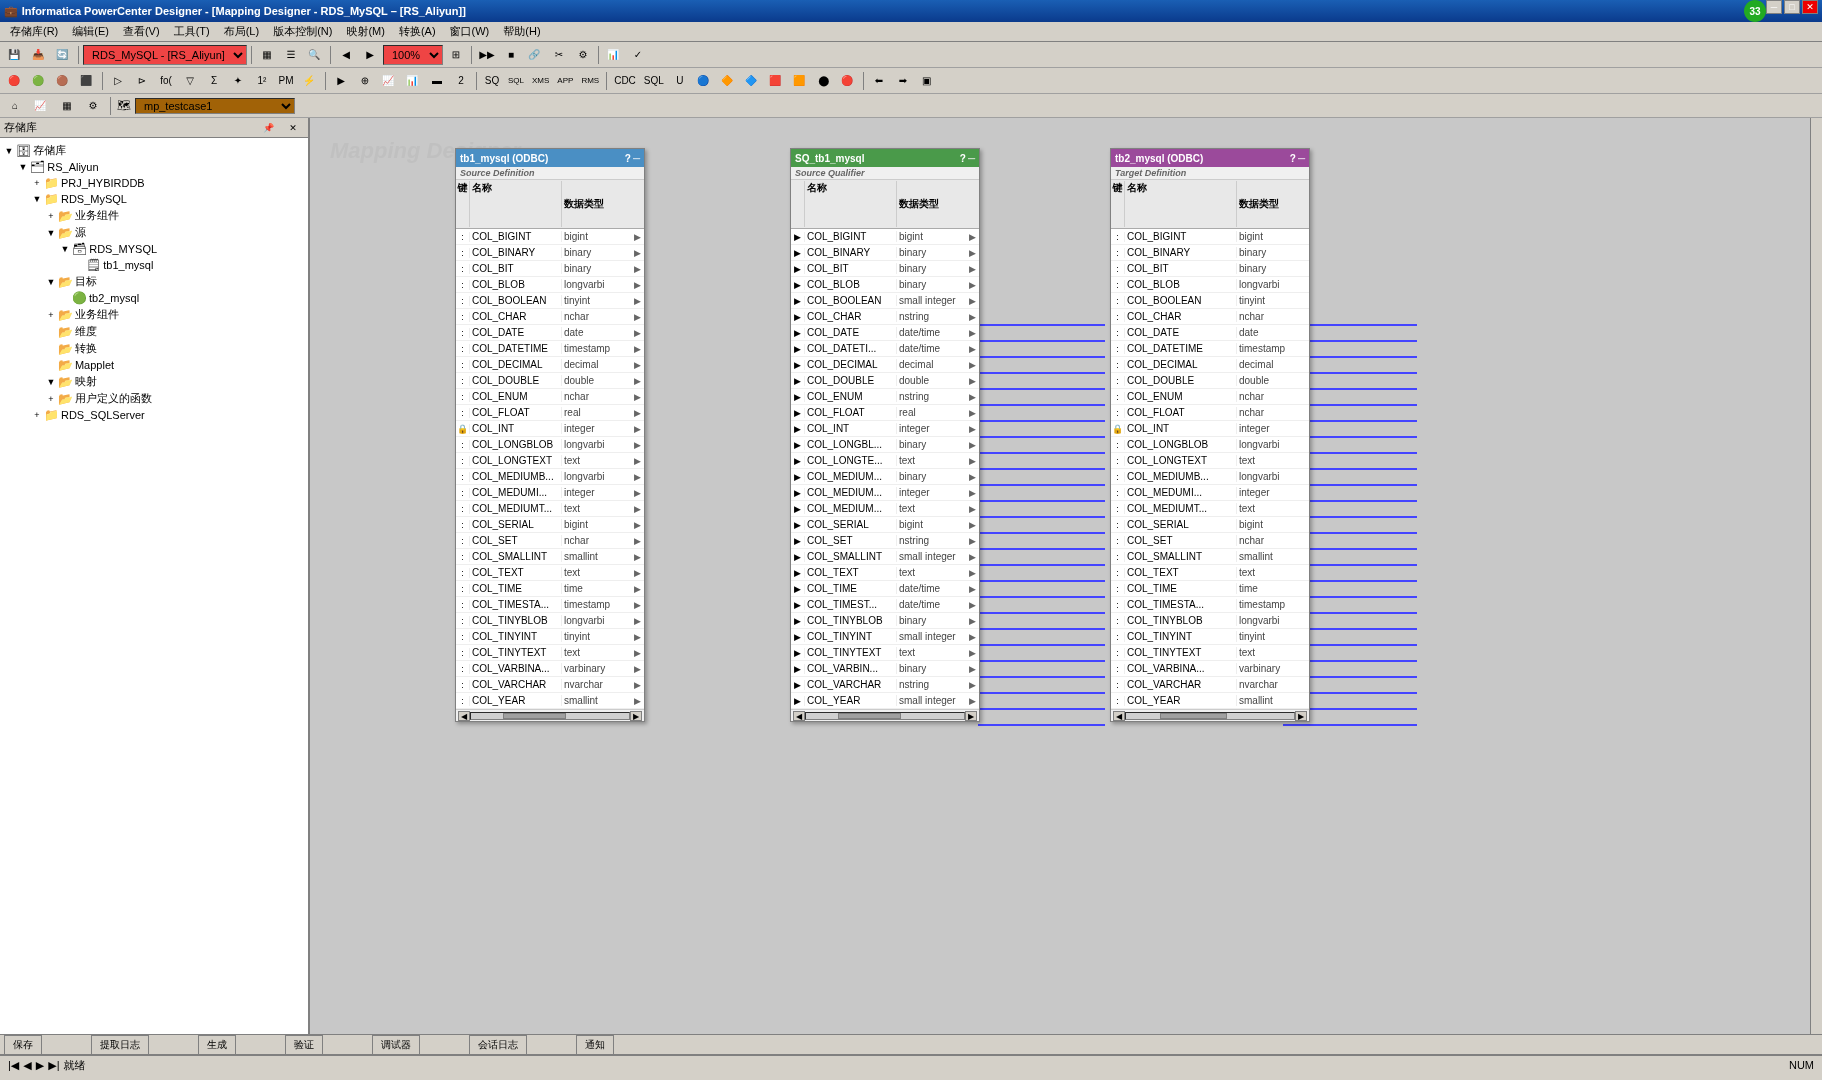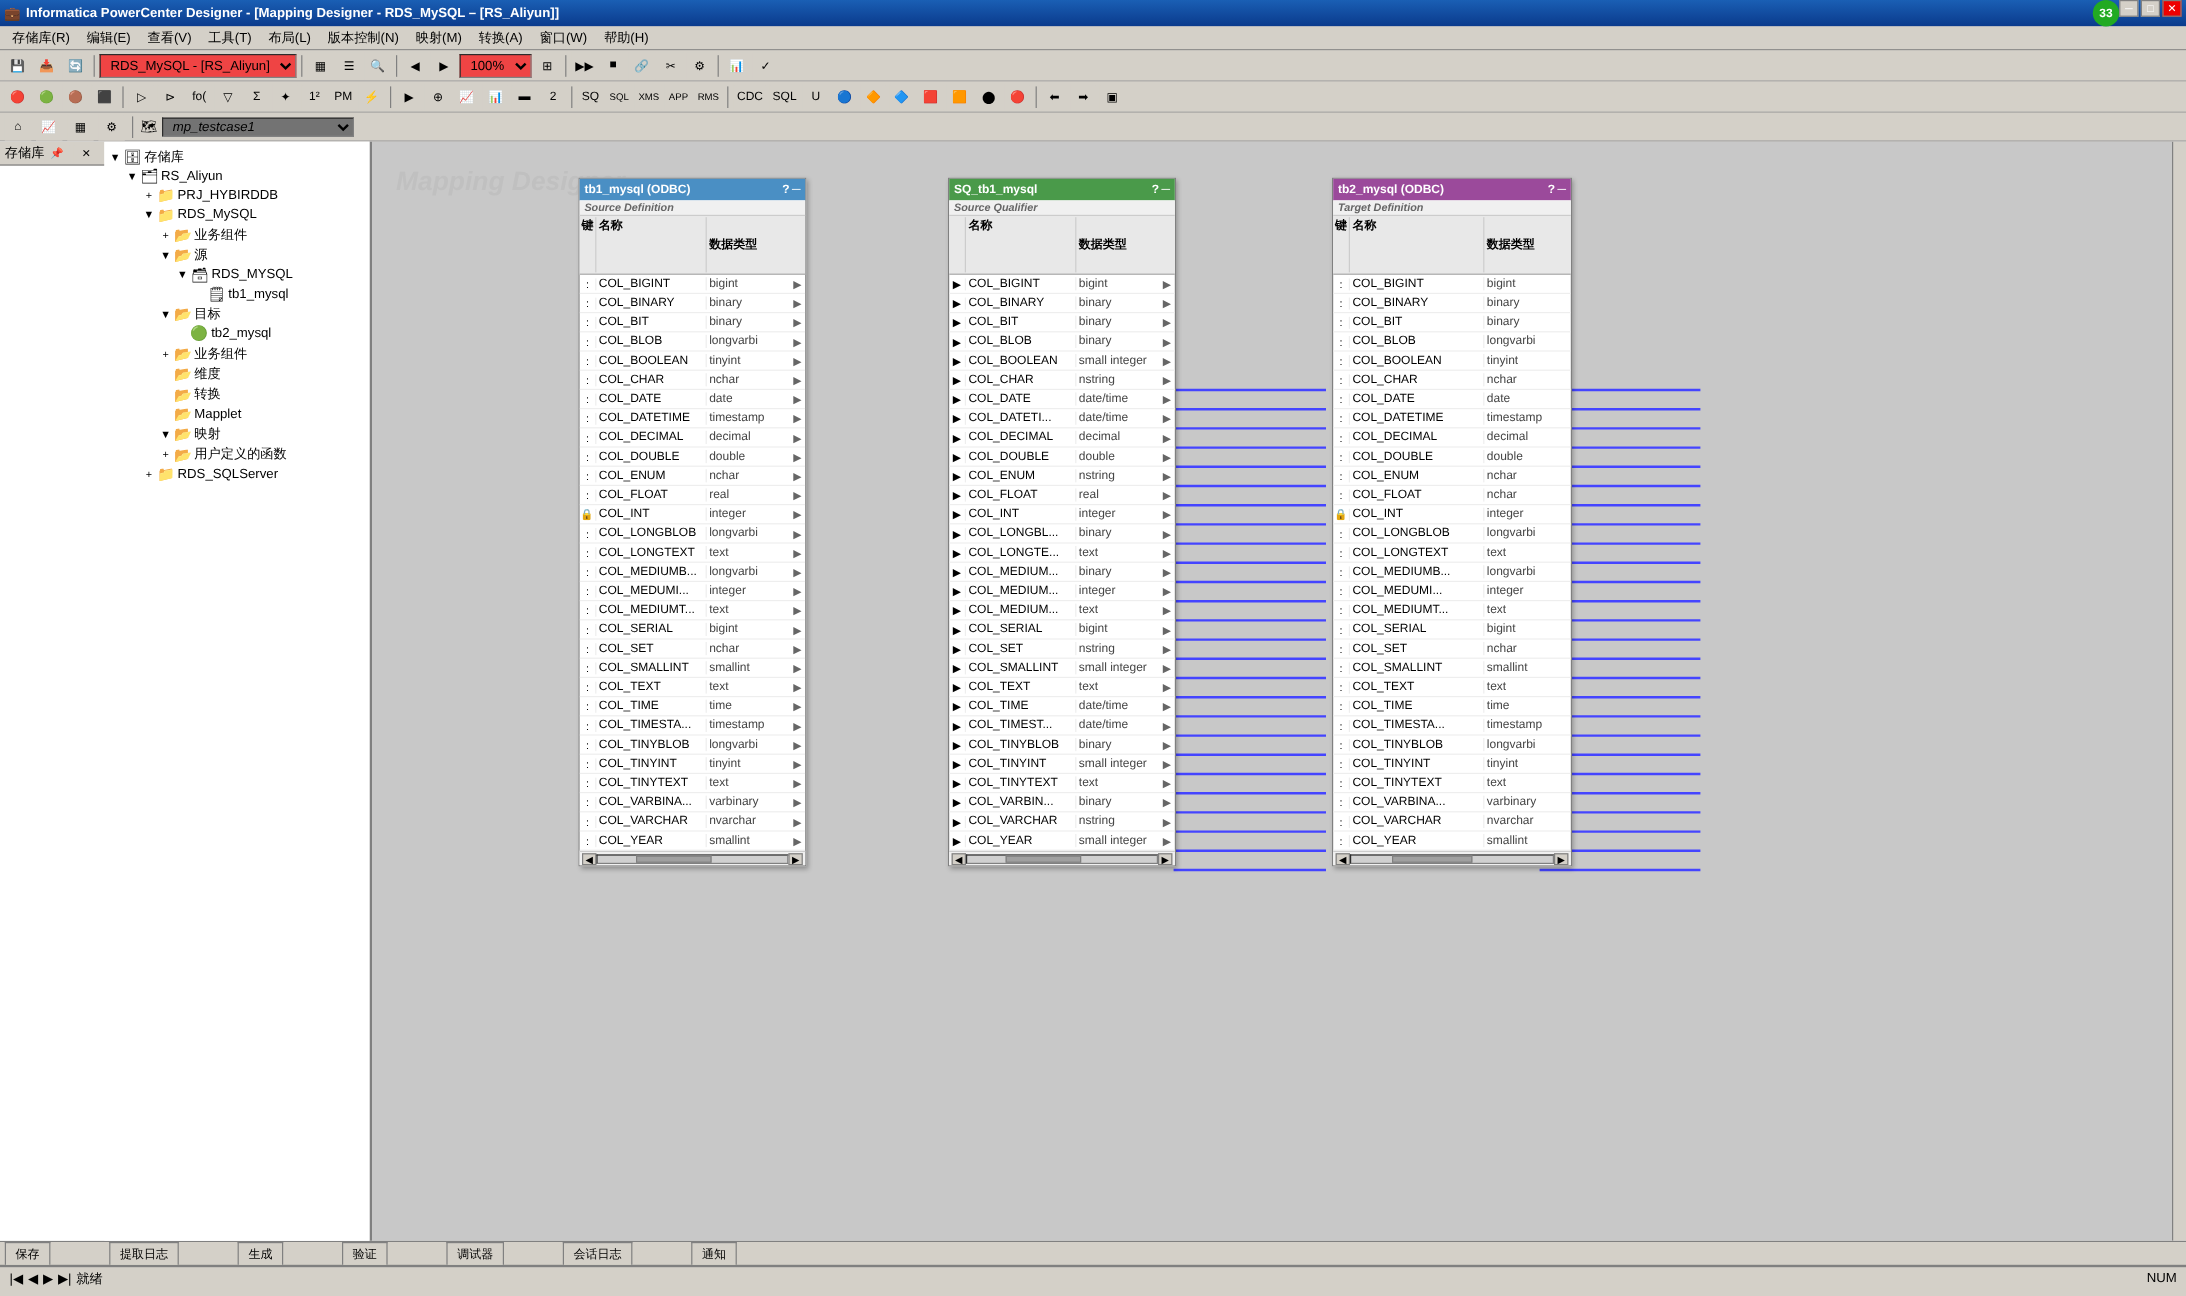--- a/index.html
+++ b/index.html
@@ -55,35 +55,35 @@
       background: #d4d0c8; border-bottom: 1px solid #a0a0a0;
       height: 26px; display: flex; align-items: center; padding: 2px 4px; gap: 2px;
     }
 
     
     .toolbar3 {
       background: #d4d0c8; border-bottom: 1px solid #a0a0a0;
       height: 24px; display: flex; align-items: center; padding: 2px 4px; gap: 4px;
     }
     .workspace-dropdown {
-      height: 16px; background: #737373; border: 1px inset #808080;
-      padding: 0 20px 0 4px; font-size: 11px; min-width: 160px; font-style: italic;
+      height: 16px; background: #a16207; border: 1px inset #808080;
+      padding: 0 20px 0 4px; font-size: 11px; min-width: 160px;
     }
 
     
     .main-layout {
       display: flex;
       height: calc(1080px - 22px - 20px - 26px - 26px - 24px - 26px - 20px);
     }
 
     
     .left-panel {
       width: 310px; min-width: 310px;
       background: white; border-right: 2px solid #808080;
-      display: flex; flex-direction: row;
+      display: flex; flex-direction: column;
       overflow: hidden;
     }
     .left-panel-header {
       background: #d4d0c8; border-bottom: 1px solid #808080;
       height: 20px; display: flex; align-items: center; justify-content: space-between;
       padding: 0 4px; font-size: 11px;
     }
     .tree-area { flex: 1; overflow-y: auto; overflow-x: auto; padding: 4px; background: white; }
     .tree-node { display: flex; align-items: center; gap: 2px; padding: 1px 0; cursor: pointer; white-space: nowrap; }
     .tree-expand { font-size: 9px; width: 10px; text-align: center; cursor: pointer; }
@@ -458,21 +458,21 @@
       <line class="connector-line" x1="973" y1="495" x2="1107" y2="495"></line>
       <line class="connector-line" x1="973" y1="511" x2="1107" y2="511"></line>
       <line class="connector-line" x1="973" y1="527" x2="1107" y2="527"></line>
       <line class="connector-line" x1="973" y1="543" x2="1107" y2="543"></line>
       <line class="connector-line" x1="973" y1="559" x2="1107" y2="559"></line>
       <line class="connector-line" x1="973" y1="575" x2="1107" y2="575"></line>
       <line class="connector-line" x1="973" y1="591" x2="1107" y2="591"></line>
       <line class="connector-line" x1="973" y1="607" x2="1107" y2="607"></line>
     </svg>
 
-    <div class="mapping-table" style="left: 172px; top: 30px; width: 164px;">
+    <div class="mapping-table" style="left: 145px; top: 30px; width: 164px;">
       <div class="table-titlebar source">
         <span>tb1_mysql (ODBC)</span>
         <div style="display:flex;gap:2px;">
           <span style="cursor:pointer;">?</span>
           <span style="cursor:pointer;">─</span>
         </div>
       </div>
       <div class="table-subtitle">Source Definition</div>
       <div class="table-header">
         <div class="th-key">键</div>

